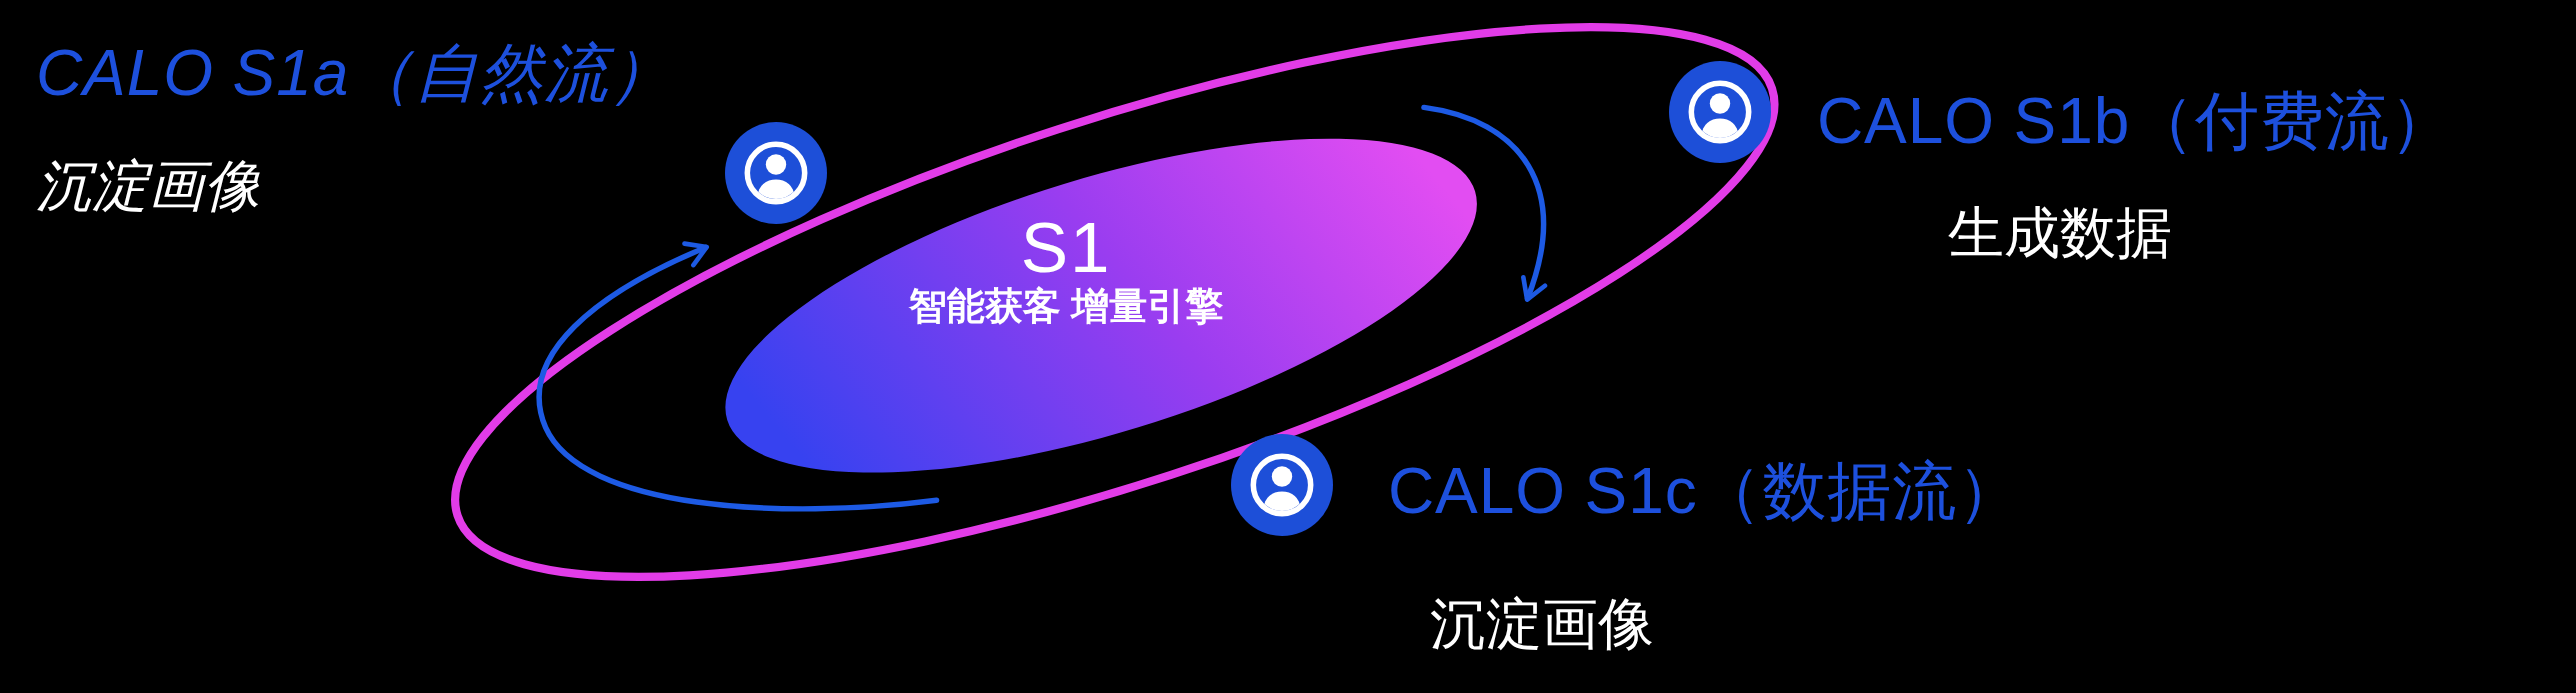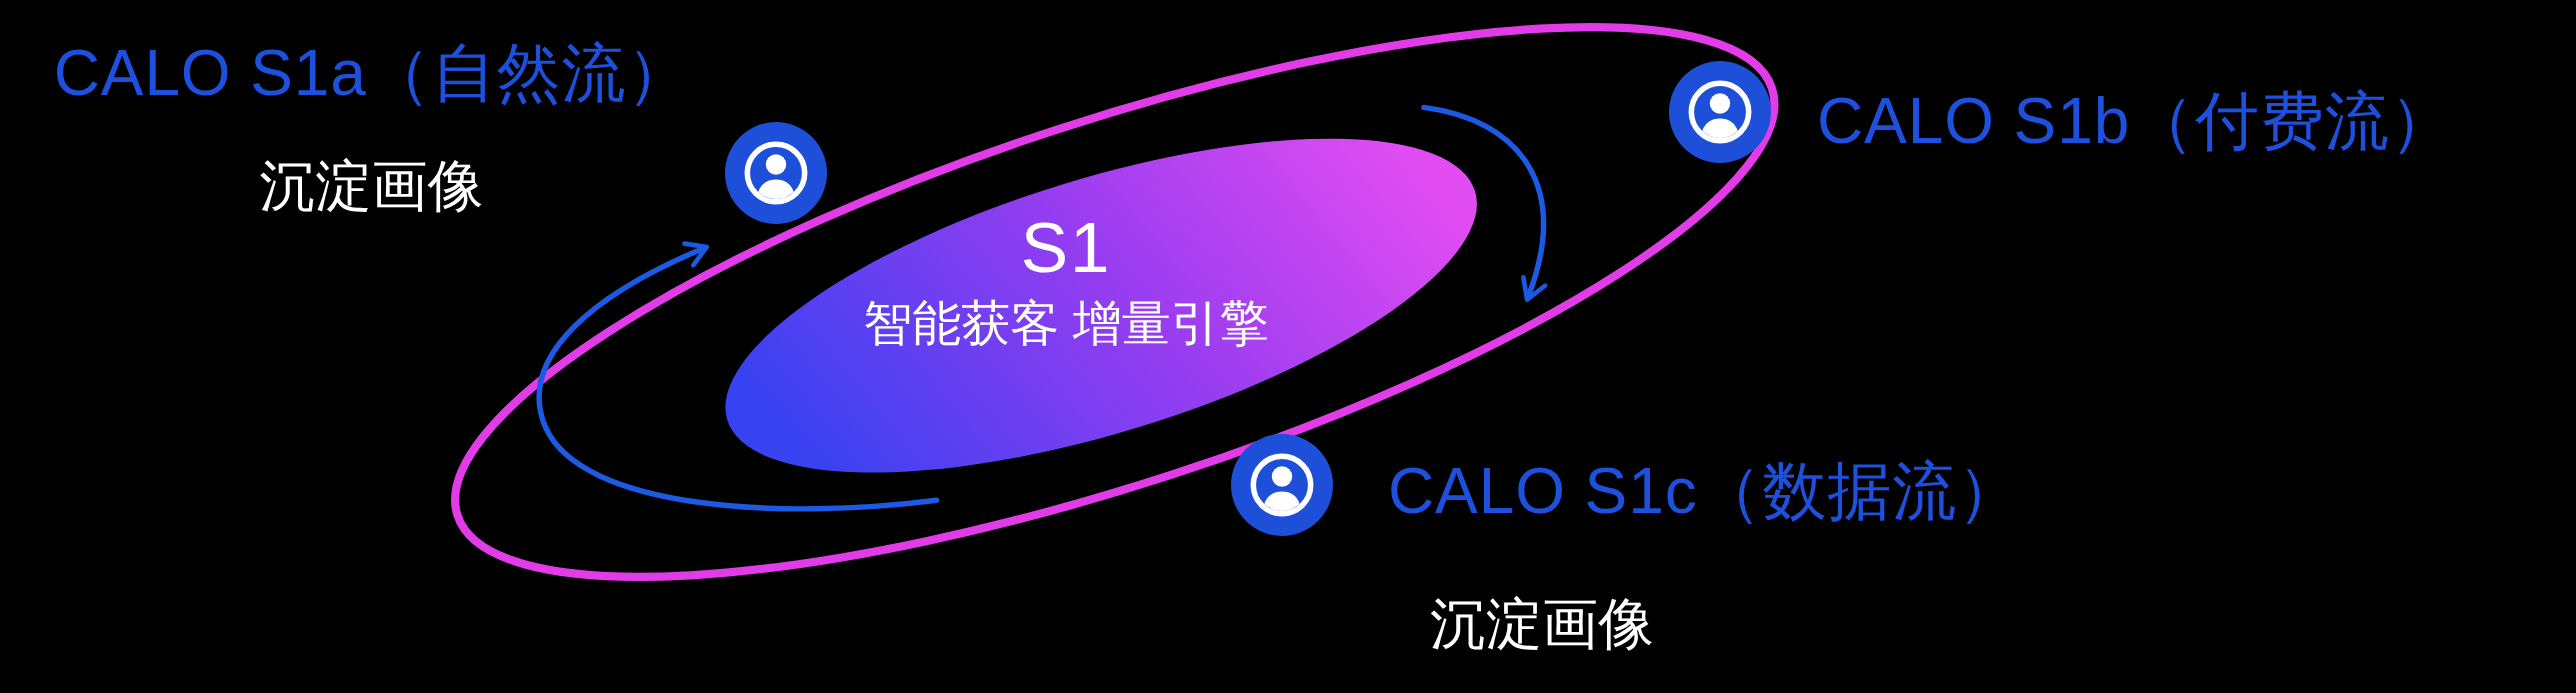--- a/index.html
+++ b/index.html
@@ -29,42 +29,41 @@
     letter-spacing: 0.9px;
     white-space: nowrap;
   }
   .node-sub {
     color: #ffffff;
     font-size: 56px;
     font-weight: 500;
     line-height: 1.1;
     white-space: nowrap;
   }
-  .right-align { text-align: center; }
+  .right-align { text-align: left; font-style: italic; }
   .node-icon {
     width: 102px;
     height: 102px;
   }
   .core-label {
     left: 793px;
     top: 211px;
     width: 546px;
     text-align: center;
     color: #ffffff;
   }
   .core-title {
     font-size: 71px;
     font-weight: 500;
     line-height: 1.05;
     letter-spacing: 1.8px;
   }
   .core-sub {
-    margin-top: 11px;
-    font-size: 49px;
-    font-weight: 400;
+    font-size: 38px;
+    font-weight: 700;
     line-height: 1.1;
     white-space: nowrap;
   }
 </style>
 </head>
 <body>
 
 <div class="canvas">
 
   <svg class="svg-layer" width="2576" height="694" viewBox="0 0 2833 763">
@@ -120,20 +119,21 @@
         </defs>
       <circle cx="24" cy="24" r="24" fill="#1d4fd8"></circle>
       <circle cx="24" cy="24" r="13.5" fill="none" stroke="#ffffff" stroke-width="2.6"></circle>
       <g clip-path="url(#clipB)">
         <circle cx="24" cy="20" r="4.8" fill="#ffffff"></circle>
         <ellipse cx="24" cy="34.5" rx="8.5" ry="7.5" fill="#ffffff"></ellipse>
       </g>
     </svg>
   </div>
   <div class="abs node-title" style="left:1817px; top:86px;">CALO S1b（付费流）</div>
+  <div class="abs node-sub" style="left:1948px; top:202px;">生成数据</div>
 
   <div class="abs node-icon" style="left:1231px; top:434px;">
     <svg viewBox="0 0 48 48" width="102" height="102">
       <defs>
           <clipPath id="clipC">
             <circle cx="24" cy="24" r="12.2"></circle>
           </clipPath>
         </defs>
       <circle cx="24" cy="24" r="24" fill="#1d4fd8"></circle>
       <circle cx="24" cy="24" r="13.5" fill="none" stroke="#ffffff" stroke-width="2.6"></circle>

